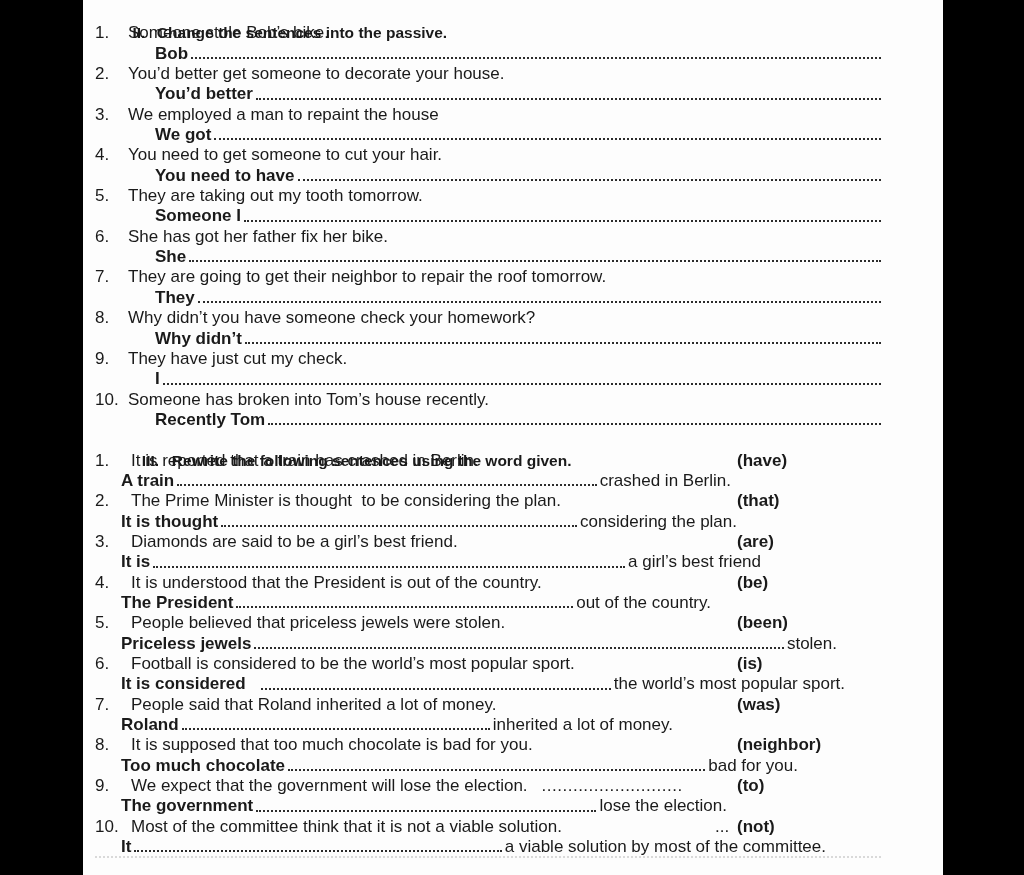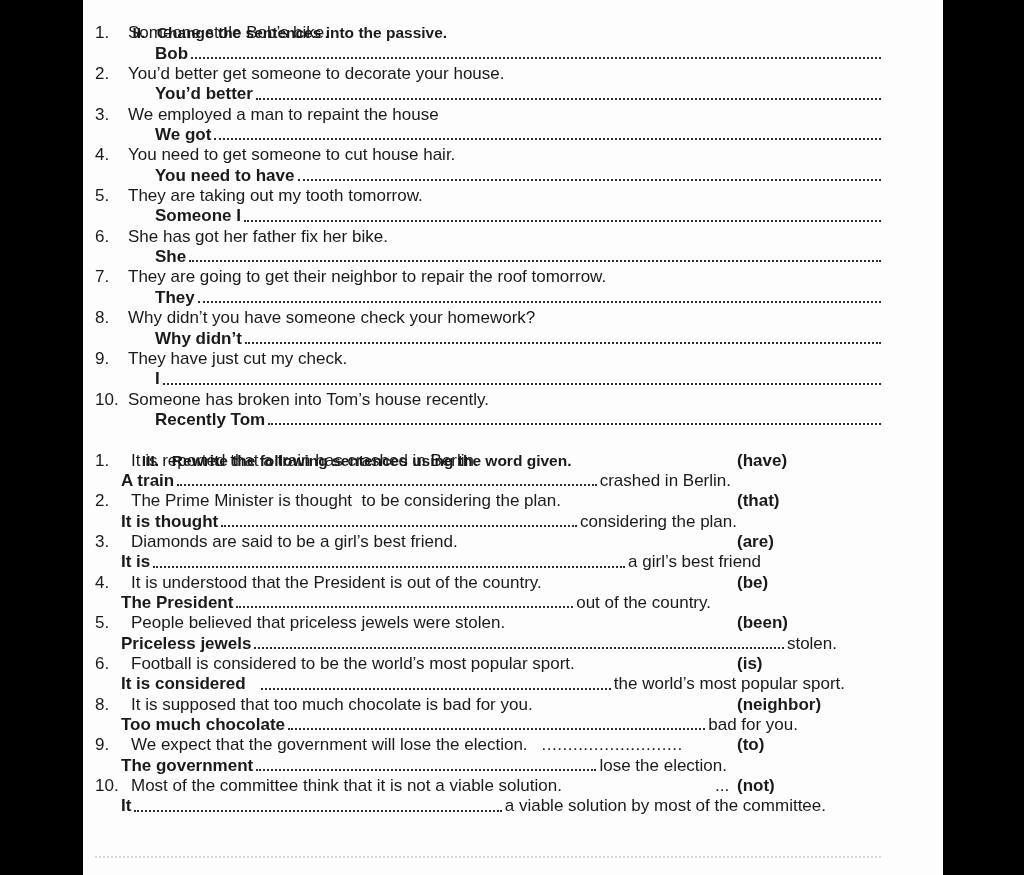--- a/index.html
+++ b/index.html
@@ -50,21 +50,21 @@
 
     <div class="line"><span class="num">1.</span><span>Someone stole Bob’s bike.</span></div>
     <div class="line flexline a2"><span class="b">Bob</span><span class="dots"></span></div>
 
     <div class="line"><span class="num">2.</span><span>You’d better get someone to decorate your house.</span></div>
     <div class="line flexline a2"><span class="b">You’d better</span><span class="dots"></span></div>
 
     <div class="line"><span class="num">3.</span><span>We employed a man to repaint the house</span></div>
     <div class="line flexline a2"><span class="b">We got</span><span class="dots"></span></div>
 
-    <div class="line"><span class="num">4.</span><span>You need to get someone to cut house hair.</span></div>
+    <div class="line"><span class="num">4.</span><span>You need to get someone to cut your hair.</span></div>
     <div class="line flexline a2"><span class="b">You need to have</span><span class="dots"></span></div>
 
     <div class="line"><span class="num">5.</span><span>They are taking out my tooth tomorrow.</span></div>
     <div class="line flexline a2"><span class="b">Someone I</span><span class="dots"></span></div>
 
     <div class="line"><span class="num">6.</span><span>She has got her father fix her bike.</span></div>
     <div class="line flexline a2"><span class="b">She</span><span class="dots"></span></div>
 
     <div class="line"><span class="num">7.</span><span>They are going to get their neighbor to repair the roof tomorrow.</span></div>
     <div class="line flexline a2"><span class="b">They</span><span class="dots"></span></div>
@@ -93,20 +93,22 @@
 
     <div class="line"><span class="num3">4.</span><span>It is understood that the President is out of the country.</span><span class="word">(be)</span></div>
     <div class="line flexline a3" style="width:590px"><span class="b">The President</span><span class="dots"></span><span>out of the country.</span></div>
 
     <div class="line"><span class="num3">5.</span><span>People believed that priceless jewels were stolen.</span><span class="word">(been)</span></div>
     <div class="line flexline a3" style="width:716px"><span class="b">Priceless jewels</span><span class="dots"></span><span>stolen.</span></div>
 
     <div class="line"><span class="num3">6.</span><span>Football is considered to be the world’s most popular sport.</span><span class="word">(is)</span></div>
     <div class="line flexline a3" style="width:724px"><span class="b" style="margin-right:12px">It is considered</span><span class="dots"></span><span>the world’s most popular sport.</span></div>
 
+    <div class="line"><span class="num3">7.</span><span>People said that Roland inherited a lot of money.</span><span class="word">(was)</span></div>
+    <div class="line flexline a3" style="width:552px"><span class="b">Roland</span><span class="dots"></span><span>inherited a lot of money.</span></div>
 
     <div class="line"><span class="num3">8.</span><span>It is supposed that too much chocolate is bad for you.</span><span class="word">(neighbor)</span></div>
     <div class="line flexline a3" style="width:677px"><span class="b">Too much chocolate</span><span class="dots"></span><span>bad for you.</span></div>
 
     <div class="line"><span class="num3">9.</span><span>We expect that the government will lose the election.</span><span class="qdots9">...........................</span><span class="word">(to)</span></div>
     <div class="line flexline a3" style="width:606px"><span class="b">The government</span><span class="dots"></span><span>lose the election.</span></div>
 
     <div class="line"><span class="num3">10.</span><span>Most of the committee think that it is not a viable solution.</span><span class="qdots10">...</span><span class="word">(not)</span></div>
     <div class="line flexline a3" style="width:705px"><span class="b">It</span><span class="dots"></span><span>a viable solution by most of the committee.</span></div>
 

